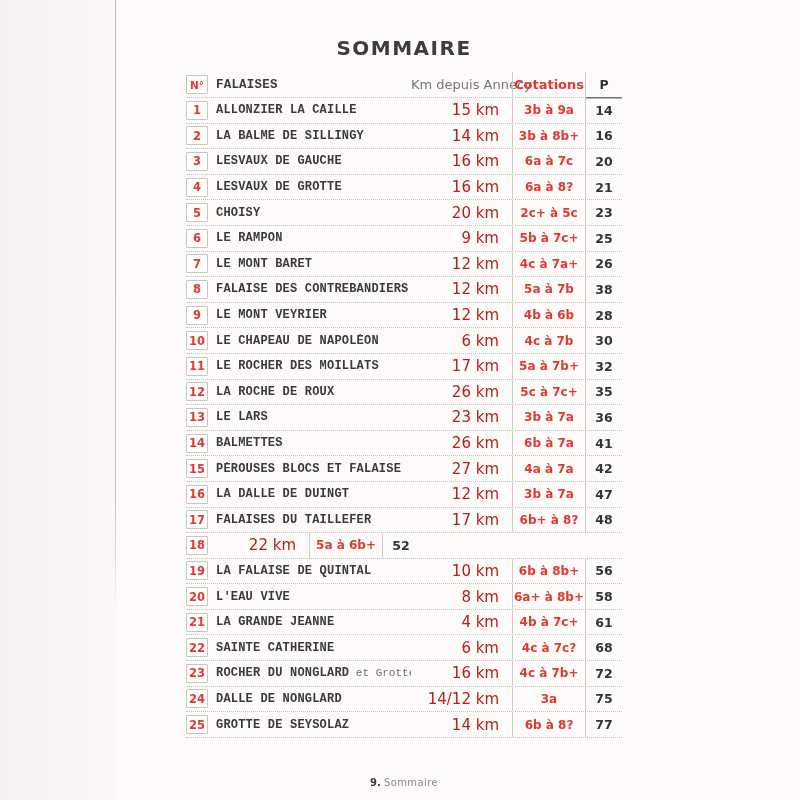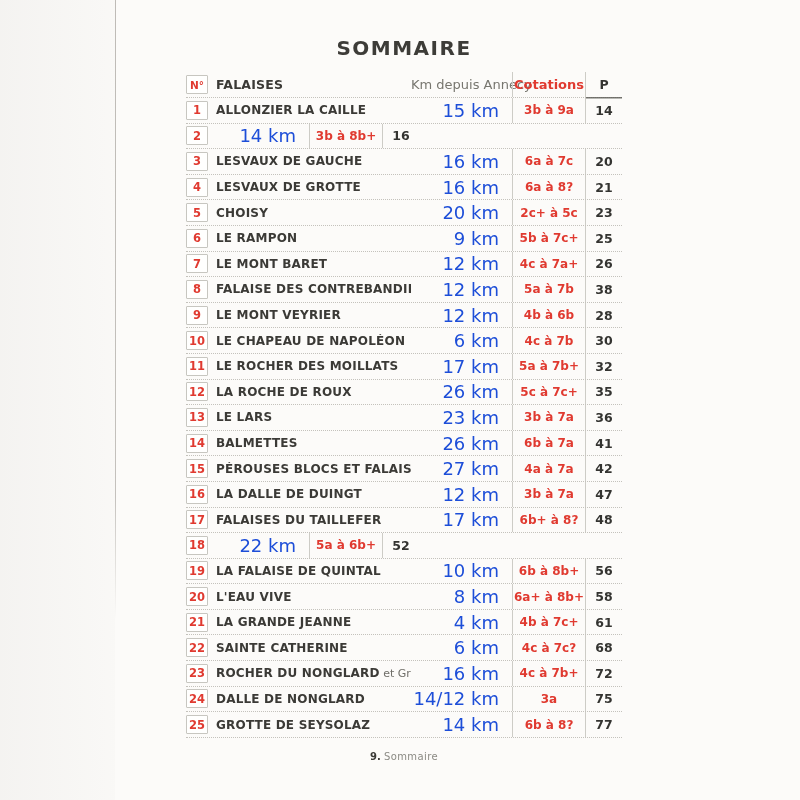--- a/index.html
+++ b/index.html
@@ -39,48 +39,48 @@
   .cell-num{width:22px;flex:0 0 22px;display:flex;align-items:center;justify-content:center;}
   .badge{
     box-sizing:border-box;width:22px;height:19px;
     border:1px solid #c7c6c0;background:#fffffe;border-radius:1px;
     display:flex;align-items:center;justify-content:center;
     font-size:11.5px;font-weight:bold;color:var(--red,#e03a30);
   }
   .cell-name{
     flex:1;padding-left:8px;
     font-size:12px;font-weight:bold;letter-spacing:0.2px;color:#3b3a36;
-    white-space:nowrap;overflow:hidden;
+    white-space:nowrap;overflow:hidden;font-family:Liberation Mono, monospace;
   }
   .name-suffix{
     font-size:11px;font-weight:normal;letter-spacing:0;color:#6f6e68;
   }
   .cell-km{
     width:88px;flex:0 0 88px;text-align:right;padding-right:13px;
-    font-size:18px;color:#1d4ed8;white-space:nowrap;
+    font-size:15px;color:#b91c1c;white-space:nowrap;
   }
   .cell-cot{
     width:74px;flex:0 0 74px;box-sizing:border-box;text-align:left;
     font-size:12px;font-weight:bold;color:var(--red,#e03a30);
     border-left:1px solid #cdccc6;border-right:1px solid #cdccc6;
     align-self:stretch;display:flex;align-items:center;justify-content:center;
     white-space:nowrap;
   }
   .cell-page{
     width:36px;flex:0 0 36px;text-align:center;
     font-size:12.5px;font-weight:bold;color:#343431;
   }
   .header-row{height:26px;}
   .header-row .cell-name{font-size:12.5px;}
   .header-row .cell-km{font-size:13px;color:#77766f;font-weight:normal;}
   .header-row .cell-cot{font-size:13px;}
   .header-row .badge{font-size:10.5px;}
   .header-row .cell-page{box-shadow:0 1.5px 0 rgba(95,94,89,0.85);align-self:stretch;display:flex;align-items:center;justify-content:center;}
   .footer{
-    position:absolute;top:751px;left:186px;width:436px;
+    position:absolute;top:777px;left:186px;width:436px;
     text-align:center;font-size:10px;
   }
   .footer .num{font-weight:bold;color:#3b3a36;}
   .footer .lbl{color:#8b8a84;letter-spacing:0.4px;}
 </style>
 </head>
 <body style="--red: #e03a30;">
 
 <div class="page-edge"></div>
 <div class="page-edge-line"></div>
@@ -105,20 +105,21 @@
     <div class="cell-name"><span>ALLONZIER LA CAILLE</span><span class="name-suffix"></span></div>
     <div class="cell-km">15 km</div>
     <div class="cell-cot">3b à 9a</div>
     <div class="cell-page">14</div>
   </div>
 
   <div class="row">
     <div class="cell-num">
       <div class="badge">2</div>
     </div>
+    <div class="cell-name"><span>LA BALME DE SILLINGY</span><span class="name-suffix"></span></div>
     <div class="cell-km">14 km</div>
     <div class="cell-cot">3b à 8b+</div>
     <div class="cell-page">16</div>
   </div>
 
   <div class="row">
     <div class="cell-num">
       <div class="badge">3</div>
     </div>
     <div class="cell-name"><span>LESVAUX DE GAUCHE</span><span class="name-suffix"></span></div>

